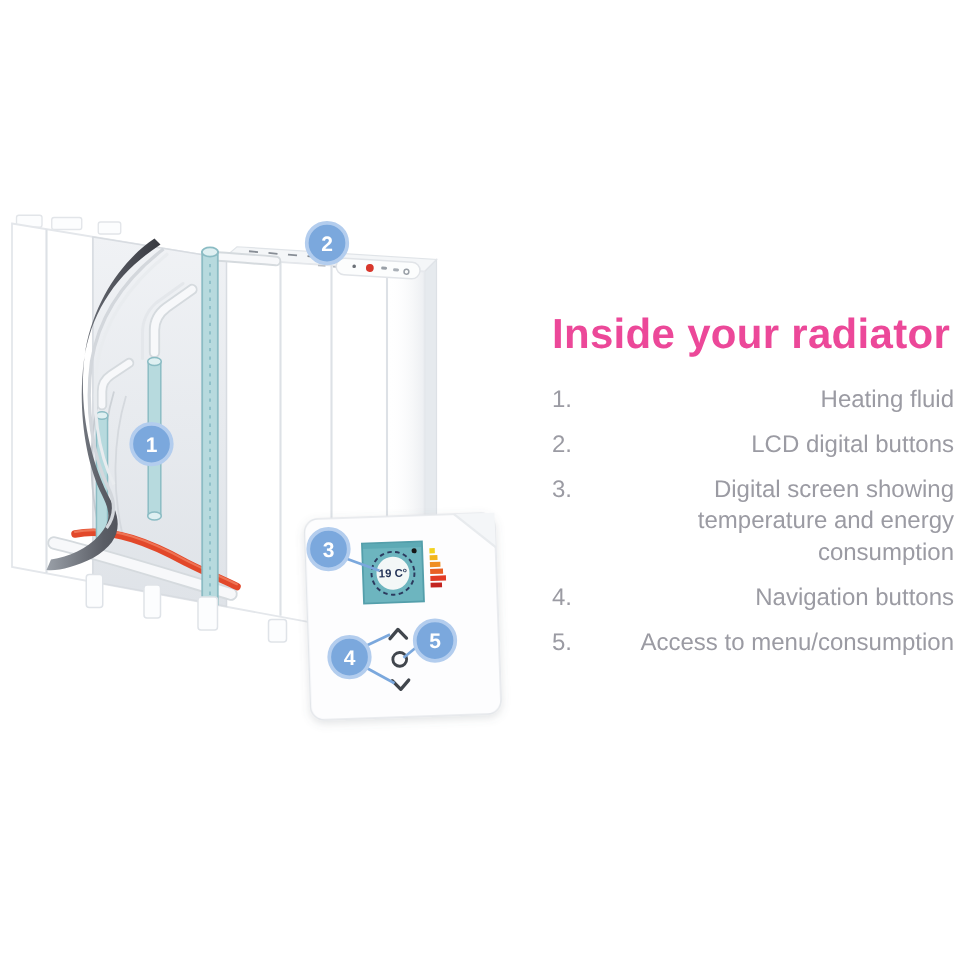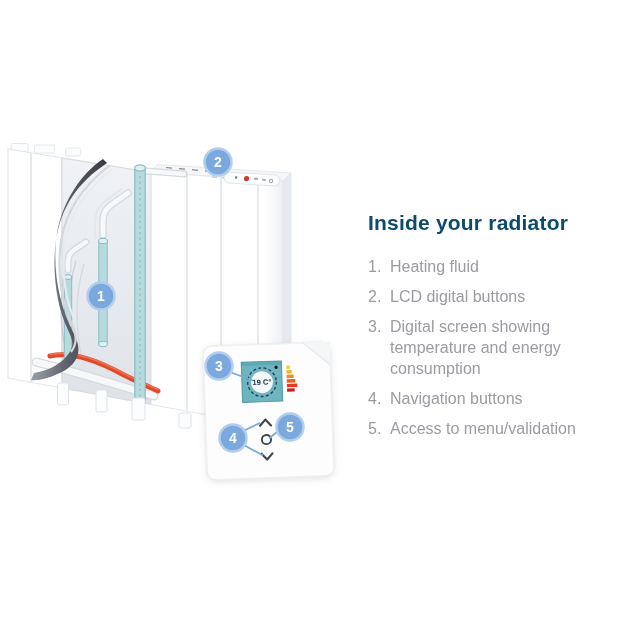--- a/index.html
+++ b/index.html
@@ -3,28 +3,28 @@
 <meta charset="utf-8">
 <style>
   html,body{margin:0;padding:0;background:#ffffff;}
   body{width:643px;height:643px;position:relative;overflow:hidden;
        font-family:"Liberation Sans", sans-serif;}
   .canvas{position:absolute;left:0;top:0;width:643px;height:643px;}
   svg text{font-family:"Liberation Sans", sans-serif;}
 
   
   .info-panel{position:absolute;left:368px;top:209px;width:268px;}
-  .page-title{font-size:21px;line-height:28px;font-weight:bold;
-              color:#0c4a6e;letter-spacing:0.2px;margin:0;}
+  .page-title{font-size:28px;line-height:28px;font-weight:bold;
+              color:#ec4899;letter-spacing:0.2px;margin:0;}
   .info-list{list-style:none;margin:19px 0 0 0;padding:0;}
   .info-item{display:flex;align-items:flex-start;
              font-size:16px;line-height:21px;color:#9b9ba3;
              margin:0 0 9px 0;}
   .info-item .num{flex:0 0 22px;}
-  .info-item .txt{flex:1;max-width:252px;}
+  .info-item .txt{flex:1;max-width:252px;text-align:right;}
 </style>
 </head>
 <body>
 
 <svg class="canvas" viewBox="0 0 643 643" aria-hidden="true">
   <defs>
     <linearGradient id="peelG" x1="0" y1="0" x2="1" y2="0">
       <stop offset="0" stop-color="#9aa0a8"></stop>
       <stop offset="0.5" stop-color="#5a5d65"></stop>
       <stop offset="1" stop-color="#383a41"></stop>
@@ -216,16 +216,16 @@
     <li class="info-item">
       <span class="num">3.</span>
       <span class="txt">Digital screen showing temperature and energy consumption</span>
     </li>
     <li class="info-item">
       <span class="num">4.</span>
       <span class="txt">Navigation buttons</span>
     </li>
     <li class="info-item">
       <span class="num">5.</span>
-      <span class="txt">Access to menu/validation</span>
+      <span class="txt">Access to menu/consumption</span>
     </li>
   </ul>
 </div>
 
 </body></html>

